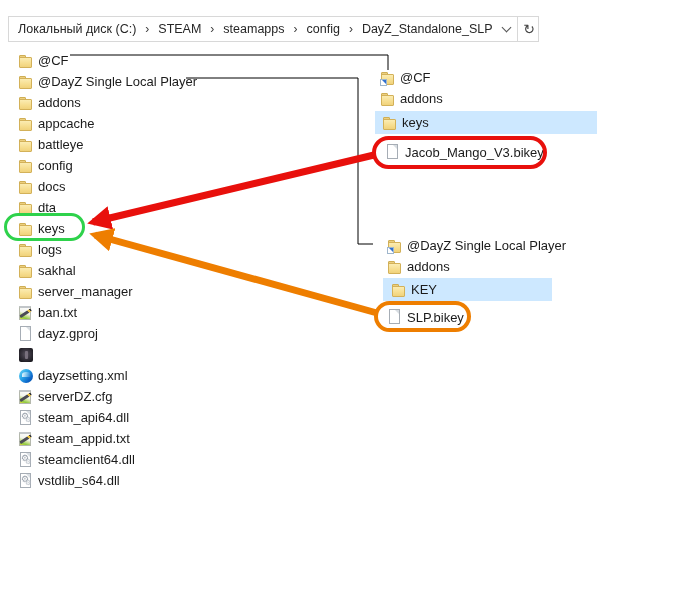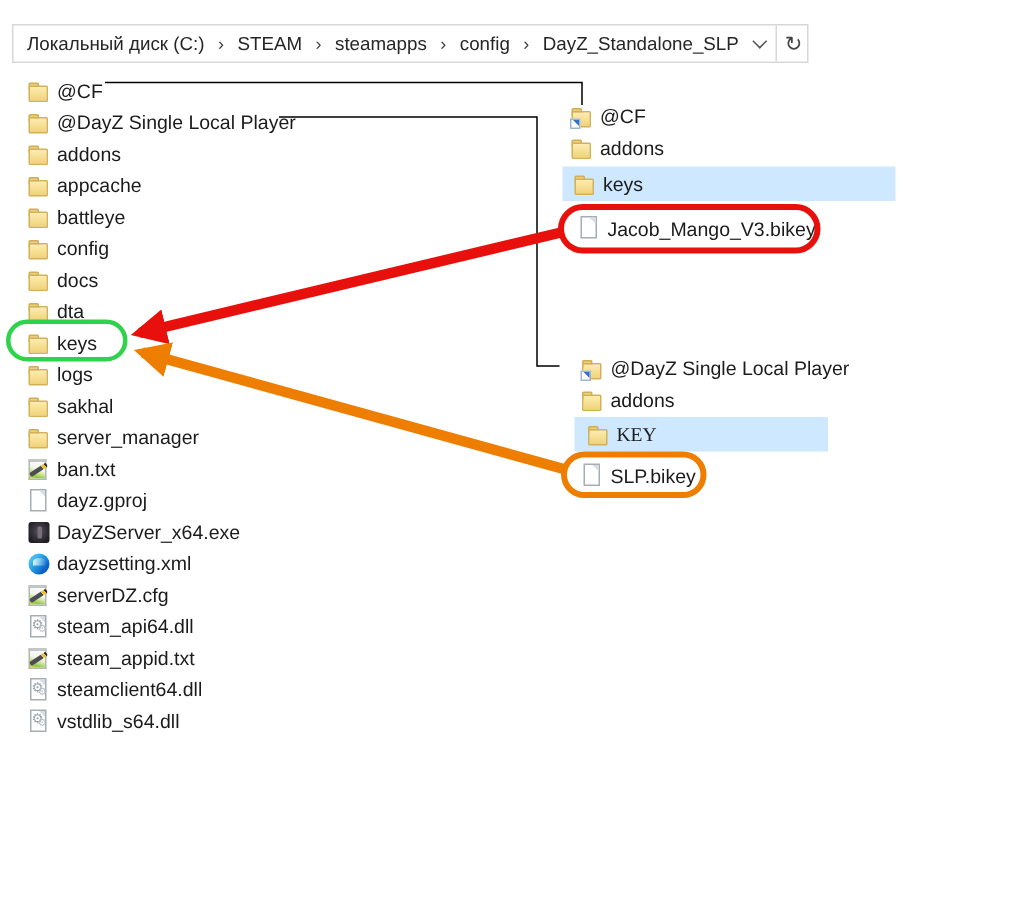--- a/index.html
+++ b/index.html
@@ -68,21 +68,21 @@
   
   #root-list{left:18px;top:50px;}
   
   #cf-panel{left:375px;top:67px;width:222px;}
   #cf-panel .row{padding-left:5px;}
   #cf-panel .row:nth-of-type(3){height:23px;margin-top:2px;padding-left:7px;}
   #cf-panel .row:nth-of-type(4){height:24px;margin-top:6px;padding-left:10px;}
   
   #slp-panel{left:383px;top:235px;width:169px;}
   #slp-panel .row{padding-left:4px;}
-  #slp-panel .row:nth-of-type(3){height:23px;margin-top:1px;padding-left:8px;font-family:Liberation Serif, serif;}
+  #slp-panel .row:nth-of-type(3){height:23px;margin-top:1px;padding-left:8px;}
   #slp-panel .row:nth-of-type(4){height:26px;margin-top:3px;padding-left:4px;}
   
   .ann{position:absolute;box-sizing:border-box;pointer-events:none;}
   #ann-green{left:4px;top:213px;width:81px;height:28px;border:3px solid #2ed24b;border-radius:14px;}
   #ann-red{left:372px;top:136px;width:175px;height:33px;border:4px solid #e8100c;border-radius:17px;}
   #ann-orange{left:374px;top:301px;width:97px;height:31px;border:4px solid #ee7e00;border-radius:16px;}
   svg.overlay{position:absolute;left:0;top:0;pointer-events:none;}
 </style>
 </head>
 <body>
@@ -203,21 +203,20 @@
       <div class="row">
         <span class="icon ic-file">
           <i class="sub"></i>
         </span>
         <span class="label">dayz.gproj</span>
       </div>
       <div class="row">
         <span class="icon ic-app-dark">
           <i class="sub"></i>
         </span>
-        <span class="label">DayZServer_x64.exe</span>
       </div>
       <div class="row">
         <span class="icon ic-edge">
           <i class="sub"></i>
         </span>
         <span class="label">dayzsetting.xml</span>
       </div>
       <div class="row">
         <span class="icon ic-notepad">
           <i class="sub"></i>

